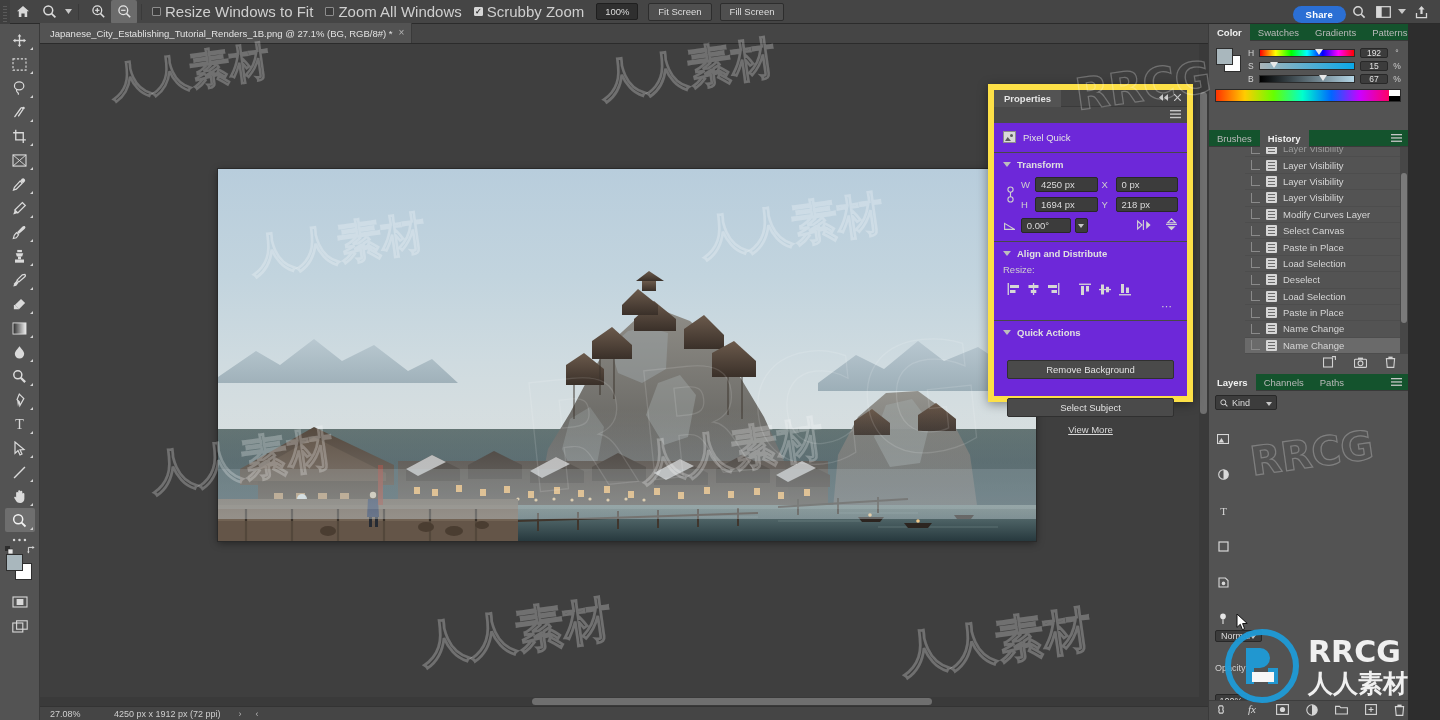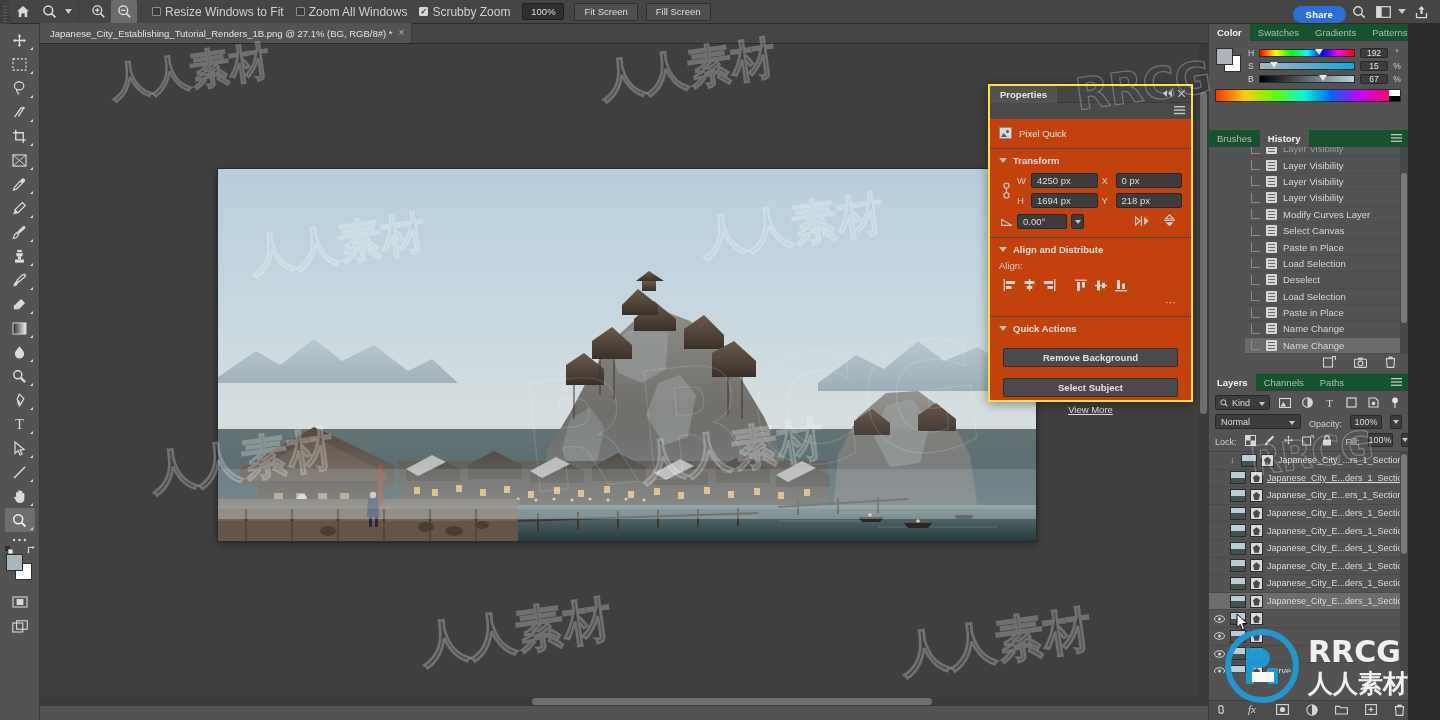--- a/index.html
+++ b/index.html
@@ -27,21 +27,21 @@
   .ob-icon { width: 26px; height: 24px; display: flex; align-items: center; justify-content: center;
              color: #d4d4d4; }
   .ob-icon.sep { margin-left: 2px; }
   .ob-icon svg { display: block; }
   .ob-divider { width: 1px; height: 16px; background: #3a3a3a; margin: 0 4px; }
   .cb { display: flex; align-items: center; gap: 4px; margin-right: 12px; cursor: default; }
   .cb .box { width: 9px; height: 9px; border: 1px solid #8d8d8d; background: #3b3b3b; border-radius: 1px;
              display: flex; align-items: center; justify-content: center; }
   .cb .box.on { background: #d6d6d6; border-color: #d6d6d6; }
   .cb .box.on::after { content: "✓"; font-size: 8px; color: #2b2b2b; line-height: 1; font-weight: bold; }
-  .cb label { font-size: 12px; color: #cfcfcf; white-space: nowrap; }
+  .cb label { font-size: 15px; color: #cfcfcf; white-space: nowrap; }
   .ob-field { min-width: 42px; height: 17px; background: #2f2f2f; border: 1px solid #1f1f1f;
               border-radius: 2px; display:flex; align-items:center; justify-content:center;
               font-size: 9.5px; color: #dcdcdc; margin-right: 10px; padding: 0 6px; }
   .ob-btn { height: 18px; background: #4f4f4f; border: 1px solid #2d2d2d; border-radius: 2px;
             display: flex; align-items: center; justify-content: center; padding: 0 9px;
             font-size: 9.5px; color: #dedede; margin-right: 8px; }
   .ob-right { margin-left: auto; display: flex; align-items: flex-end; gap: 2px; padding-right: 8px; }
   .share-btn { background: #2b6fd4; color: #fff; font-size: 9.5px; font-weight: bold;
                border-radius: 9px; padding: 3px 13px; letter-spacing: .2px; }
   .ob-ricon { width: 22px; height: 22px; display:flex; align-items:center; justify-content:center; color:#d6d6d6; }
@@ -93,21 +93,21 @@
   
   .statusbar { position: absolute; left: 40px; bottom: 0; width: 1168px; height: 14px;
                background: #454545; border-top: 1px solid #333; display: flex; align-items: center;
                font-size: 9px; color: #cfcfcf; gap: 0; }
   .st-zoom { width: 68px; padding-left: 10px; }
   .st-dims { padding-left: 6px; }
   .st-arrows { margin-left: 18px; display: flex; gap: 14px; color: #b5b5b5; }
 
   
   .props { position: absolute; left: 988px; top: 84px; width: 205px; height: 318px;
-           background: #c2410c; border: 2px solid #fde047; box-shadow: 0 2px 10px rgba(0,0,0,.4); }
+           background: #6d28d9; border: 6px solid #fde047; box-shadow: 0 2px 10px rgba(0,0,0,.4); }
   .props-tabbar { height: 17px; background: #454545; display: flex; align-items: center;
                   border-bottom: 1px solid #3a3a3a; }
   .props-tab { height: 17px; padding: 0 10px; display:flex; align-items:center; font-size: 9.5px;
                color:#e6e6e6; background:#535353; font-weight: bold; }
   .props-ctrls { margin-left: auto; display: flex; align-items: center; gap: 6px; padding-right: 6px; color:#c8c8c8; font-size: 9px;}
   .props-body { padding: 0; }
   .prow-head { display: flex; align-items: center; gap: 7px; padding: 8px 9px 9px; }
   .thumb-icon { width: 13px; height: 12px; background: #d9d9d9; border: 1px solid #8d8d8d;
                 position: relative; overflow: hidden; }
   .thumb-icon::before { content:""; position:absolute; left:1px; bottom:1px; width:6px; height:5px;
@@ -130,23 +130,23 @@
   .angle-wrap { display:flex; align-items:center; gap: 4px; width: 96px; }
   .finput.angle { width: 50px; flex: none; }
   .caret { width: 13px; height: 15px; background:#3c3c3c; border:1px solid #282828; border-radius:2px;
            display:flex;align-items:center;justify-content:center; }
   .flip-grp { display:flex; align-items:center; gap: 13px; margin-left: 18px; color:#d2d2d2; }
   .align-label { font-size: 9.5px; color: #cfcfcf; padding: 2px 9px 3px; }
   .align-row { display:flex; align-items:center; padding: 3px 9px 2px; }
   .align-ico { width: 20px; height: 16px; display:flex; align-items:center; justify-content:center; color:#d6d6d6; }
   .align-gap { width: 12px; }
   .align-more { text-align:right; padding: 1px 14px 7px; color:#d0d0d0; letter-spacing: 1px; font-size: 11px; }
-  .qa-btn { height: 19px; margin: 11px 13px 0; background: #4a4a4a; border: 1px solid #303030;
+  .qa-btn { height: 19px; margin: 19px 13px 0; background: #4a4a4a; border: 1px solid #303030;
             border-radius: 2px; display:flex; align-items:center; justify-content:center;
-            font-size: 9.5px; color: #e2e2e2; font-weight: bold; }
+            font-size: 9.5px; color: #e2e2e2; }
   .viewmore { text-align:center; padding: 7px 0 0; font-size: 9.5px; color: #d8d8d8; text-decoration: underline; }
 
   
   .dock { position: absolute; left: 1208px; top: 24px; width: 200px; height: 696px; background: #535353;
           border-left: 1px solid #3a3a3a; }
   .dock-rail { position: absolute; left: 1408px; top: 24px; width: 32px; height: 696px; background: #2d2d2d; }
   .panel-tabs { height: 17px; background: #14532d; display:flex; align-items:center; border-bottom:1px solid #3a3a3a; }
   .ptab { height: 17px; padding: 0 8px; display:flex; align-items:center; font-size: 9.5px; color:#b9b9b9; }
   .ptab.active { background:#535353; color:#f0f0f0; font-weight: bold; }
   .pmenu { margin-left:auto; padding-right: 6px; color:#c4c4c4; }
@@ -185,21 +185,21 @@
   .hist-ico { width: 11px; height: 11px; background:#d6d6d6; border-radius:1px; flex:none; position:relative; }
   .hist-ico::after { content:""; position:absolute; left:2px; top:2px; right:2px; height:1px;
                      background:#6a6a6a; box-shadow: 0 3px 0 #6a6a6a, 0 6px 0 #6a6a6a; }
   .hist-foot { height: 18px; display:flex; align-items:center; justify-content:flex-end; gap: 18px;
                padding-right: 12px; color:#d2d2d2; }
   .hist-scroll { position:absolute; right:0; top:0; width:8px; height:207px; background:#474747; }
   .hist-scroll .th { position:absolute; left:1px; width:6px; top:26px; height:150px; background:#7a7a7a; border-radius:3px; }
 
   
   .layers-ctrl { padding: 4px 6px 0; }
-  .lc-row { display:flex; align-items:flex-end; gap: 8px; margin-bottom: 4px; }
+  .lc-row { display:flex; align-items:flex-start; gap: 21px; margin-bottom: 4px; flex-direction: column; }
   .kind-sel { width: 62px; height: 15px; background:#3c3c3c; border:1px solid #282828; border-radius:2px;
               display:flex; align-items:center; gap:4px; padding: 0 4px; font-size: 9px; color:#dcdcdc; }
   .kind-sel .cv { margin-left:auto; }
   .filt-ico { width: 16px; height: 15px; display:flex; align-items:center; justify-content:center; color:#d8d8d8; }
   .blend-sel { flex:1; height: 15px; background:#3c3c3c; border:1px solid #282828; border-radius:2px;
                display:flex; align-items:center; padding: 0 5px; font-size: 9px; color:#dcdcdc; }
   .blend-sel .cv { margin-left:auto; }
   .lbl-sm { font-size: 9px; color:#d0d0d0; white-space: nowrap; }
   .num-field { width: 32px; height: 14px; background:#3c3c3c; border:1px solid #282828; border-radius:2px;
                display:flex;align-items:center;justify-content:center; font-size:9px; color:#dcdcdc; }
@@ -691,20 +691,28 @@
     </div>
 
     <div class="scrollbar-v">
       <div class="thumb"></div>
     </div>
     <div class="scrollbar-h">
       <div class="thumb"></div>
     </div>
   </div>
 
+  <div class="statusbar">
+    <span class="st-zoom">27.08%</span>
+    <span class="st-dims">4250 px x 1912 px (72 ppi)</span>
+    <span class="st-arrows">
+      <span>›</span>
+      <span>‹</span>
+    </span>
+  </div>
 
   <div class="props">
     <div class="props-tabbar">
       <div class="props-tab">Properties</div>
       <div class="props-ctrls">
         <span>
           <svg width="9" height="7" viewBox="0 0 9 7">
               <path d="M0 3.5 L4 0 V7z" fill="#c8c8c8"></path>
               <path d="M5 3.5 L9 0 V7z" fill="#c8c8c8"></path>
             </svg>
@@ -794,21 +802,21 @@
             </span>
           </div>
         </div>
       </div>
 
       <div class="sect">
         <div class="sect-title">
           <span class="tri"></span>
           <span>Align and Distribute</span>
         </div>
-        <div class="align-label">Align:</div>
+        <div class="align-label">Resize:</div>
         <div class="align-row">
           <span class="align-ico">
               <svg width="13" height="12" viewBox="0 0 13 12">
                 <rect x="0.6" y="0" width="1.3" height="12" fill="#d6d6d6"></rect>
                 <rect x="3" y="2" width="9" height="3" fill="#d6d6d6"></rect>
                 <rect x="3" y="7" width="5.5" height="3" fill="#d6d6d6"></rect>
               </svg>
             </span>
           <span class="align-ico">
               <svg width="13" height="12" viewBox="0 0 13 12">

